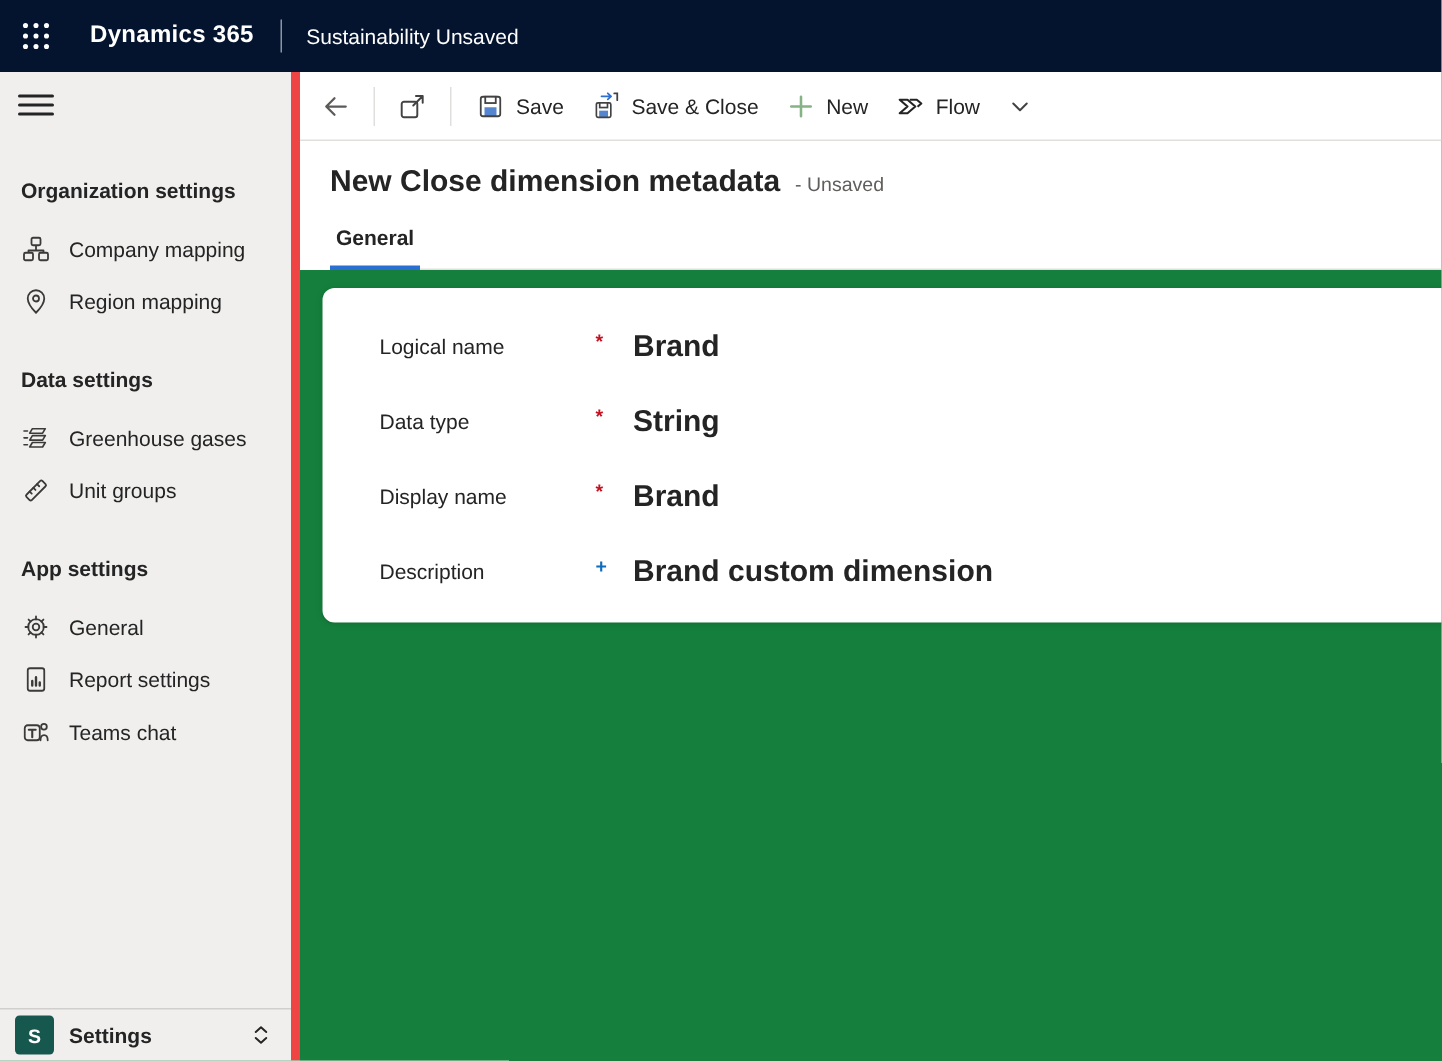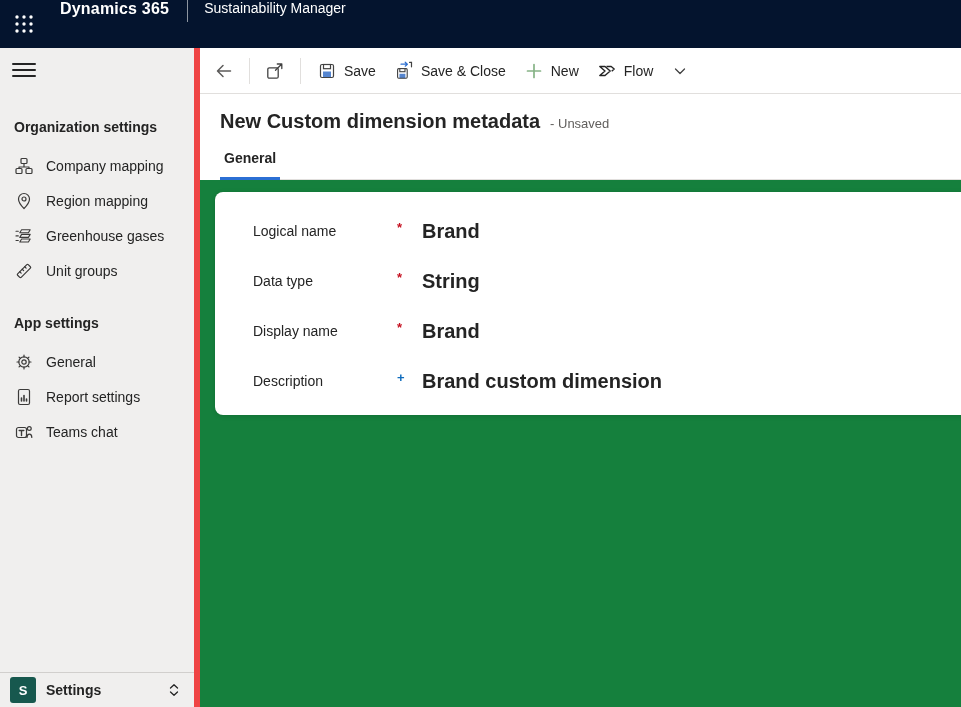--- a/index.html
+++ b/index.html
@@ -9,20 +9,21 @@
     color: #242424;
     background: #fff;
     position: relative;
   }
 
   
   .topbar {
     height: 48px;
     background: #04142e;
     display: flex;
+    align-items: center;
     color: #fff;
   }
   .waffle-btn {
     width: 48px; height: 48px;
     display: flex; align-items: center; justify-content: center;
     cursor: pointer;
   }
   .topbar-brand { font-size: 16px; font-weight: 700; margin-left: 12px; letter-spacing: .2px; cursor: pointer; }
   .topbar-divider { width: 1px; height: 22px; background: rgba(255,255,255,.55); margin: 0 16px 0 18px; }
   .topbar-product { font-size: 14px; font-weight: 400; }
@@ -125,21 +126,21 @@
           <circle cx="11" cy="11" r="1.7"></circle>
           <circle cx="18" cy="11" r="1.7"></circle>
         <circle cx="4" cy="18" r="1.7"></circle>
           <circle cx="11" cy="18" r="1.7"></circle>
           <circle cx="18" cy="18" r="1.7"></circle>
       </g>
     </svg>
   </div>
   <div class="topbar-brand">Dynamics 365</div>
   <div class="topbar-divider"></div>
-  <div class="topbar-product">Sustainability Manager</div>
+  <div class="topbar-product">Sustainability Unsaved</div>
 </header>
 
 <div class="shell">
 
   <nav class="sidebar">
     <div class="hamburger-row">
       <svg class="hamburger" viewBox="0 0 24 16">
         <g stroke="#242424" stroke-width="2" stroke-linecap="round">
           <line x1="1" y1="2" x2="23" y2="2"></line>
           <line x1="1" y1="8" x2="23" y2="8"></line>
@@ -162,20 +163,21 @@
       <div class="nav-item">
         <svg class="nav-icon" viewBox="0 0 20 20" fill="none" stroke="#3b3a39" stroke-width="1.2" stroke-linecap="round" stroke-linejoin="round">
           <path d="M10 2.5 a5.5 5.5 0 0 1 5.5 5.5 c0 4-5.5 9.5-5.5 9.5 S4.5 12 4.5 8 A5.5 5.5 0 0 1 10 2.5 Z"></path>
           <circle cx="10" cy="8" r="2"></circle>
         </svg>
         <span>Region mapping</span>
       </div>
     </div>
 
     <div class="section">
+      <div class="section-heading">Data settings</div>
       <div class="nav-item">
         <svg class="nav-icon" viewBox="0 0 20 20" fill="none" stroke="#3b3a39" stroke-width="1.1" stroke-linecap="round" stroke-linejoin="round">
           <path d="M7.6 3.8 H16.2 l-1.8 3 H5.8 Z"></path>
           <path d="M7.6 8.4 H16.2 l-1.8 3 H5.8 Z"></path>
           <path d="M7.6 13 H16.2 l-1.8 3 H5.8 Z"></path>
           <path d="M2 5.3 h2.3 M2 9.9 h2.3 M2 14.5 h2.3"></path>
         </svg>
         <span>Greenhouse gases</span>
       </div>
       <div class="nav-item">
@@ -278,21 +280,21 @@
       </button>
       <button class="cmd-btn icon-only">
         <svg class="cmd-icon" viewBox="0 0 20 20" fill="none" stroke="#424242" stroke-width="1.3" stroke-linecap="round" stroke-linejoin="round">
           <path d="M5.5 8 L10 12.5 L14.5 8"></path>
         </svg>
       </button>
     </div>
 
     <div class="page-header">
       <div class="title-row">
-        <h1 class="page-title">New Custom dimension metadata</h1>
+        <h1 class="page-title">New Close dimension metadata</h1>
         <span class="page-status">- Unsaved</span>
       </div>
       <div class="tab-strip">
         <div class="tab">General</div>
       </div>
     </div>
 
     <div class="content">
       <section class="form-card">
 

